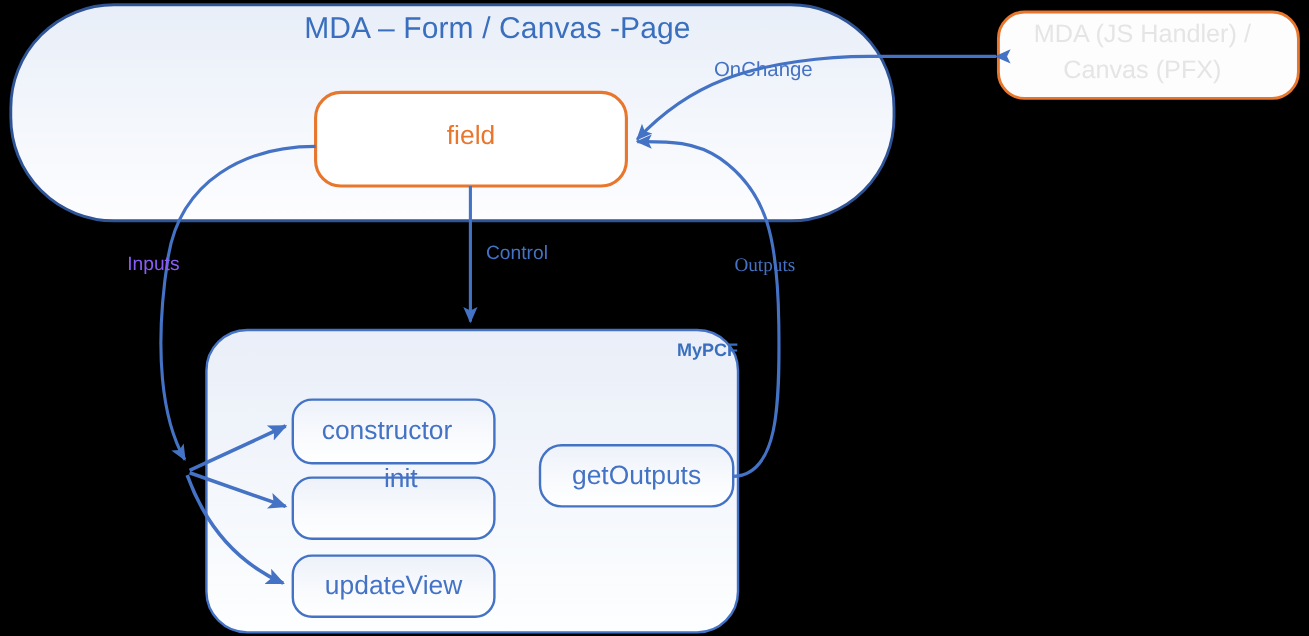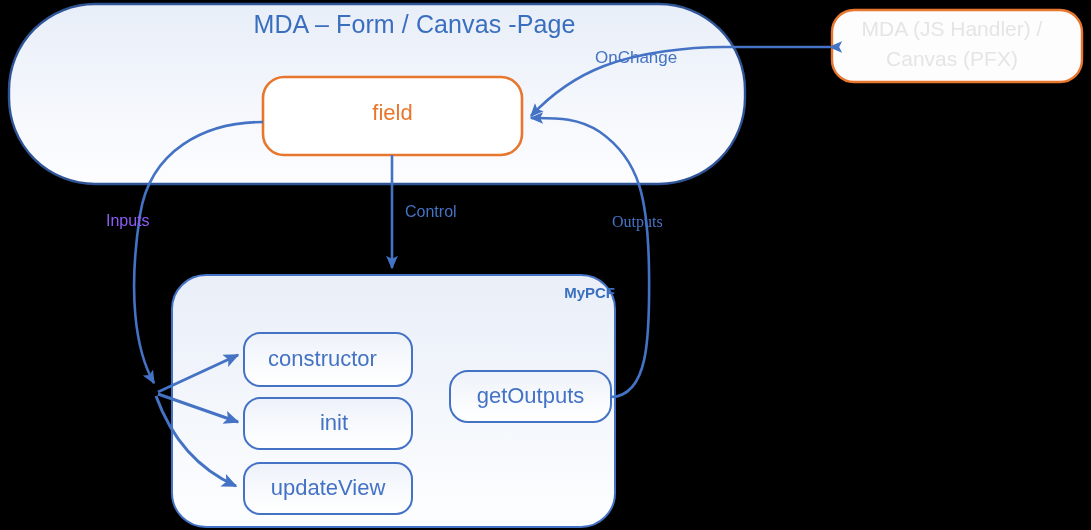--- a/index.html
+++ b/index.html
@@ -82,21 +82,21 @@
     font-size: 17px;
     color: #4472C4;
   }
   .lbl-method {
     position: absolute;
     text-align: center;
     font-size: 22px;
     color: #4472C4;
   }
   .m-constructor { left: 244px; top: 346px; width: 157px; }
-  .m-init        { left: 244px; top: 410px; width: 180px; }
+  .m-init        { left: 244px; top: 386px; width: 180px; }
   .m-updateview  { left: 244px; top: 475px; width: 168px; }
   .m-getoutputs  { left: 450px; top: 383px; width: 161px; }
 </style>
 </head>
 <body>
 
 <div id="canvas">
 
   <svg class="layer" viewBox="0 0 1091 530">
     <defs>

